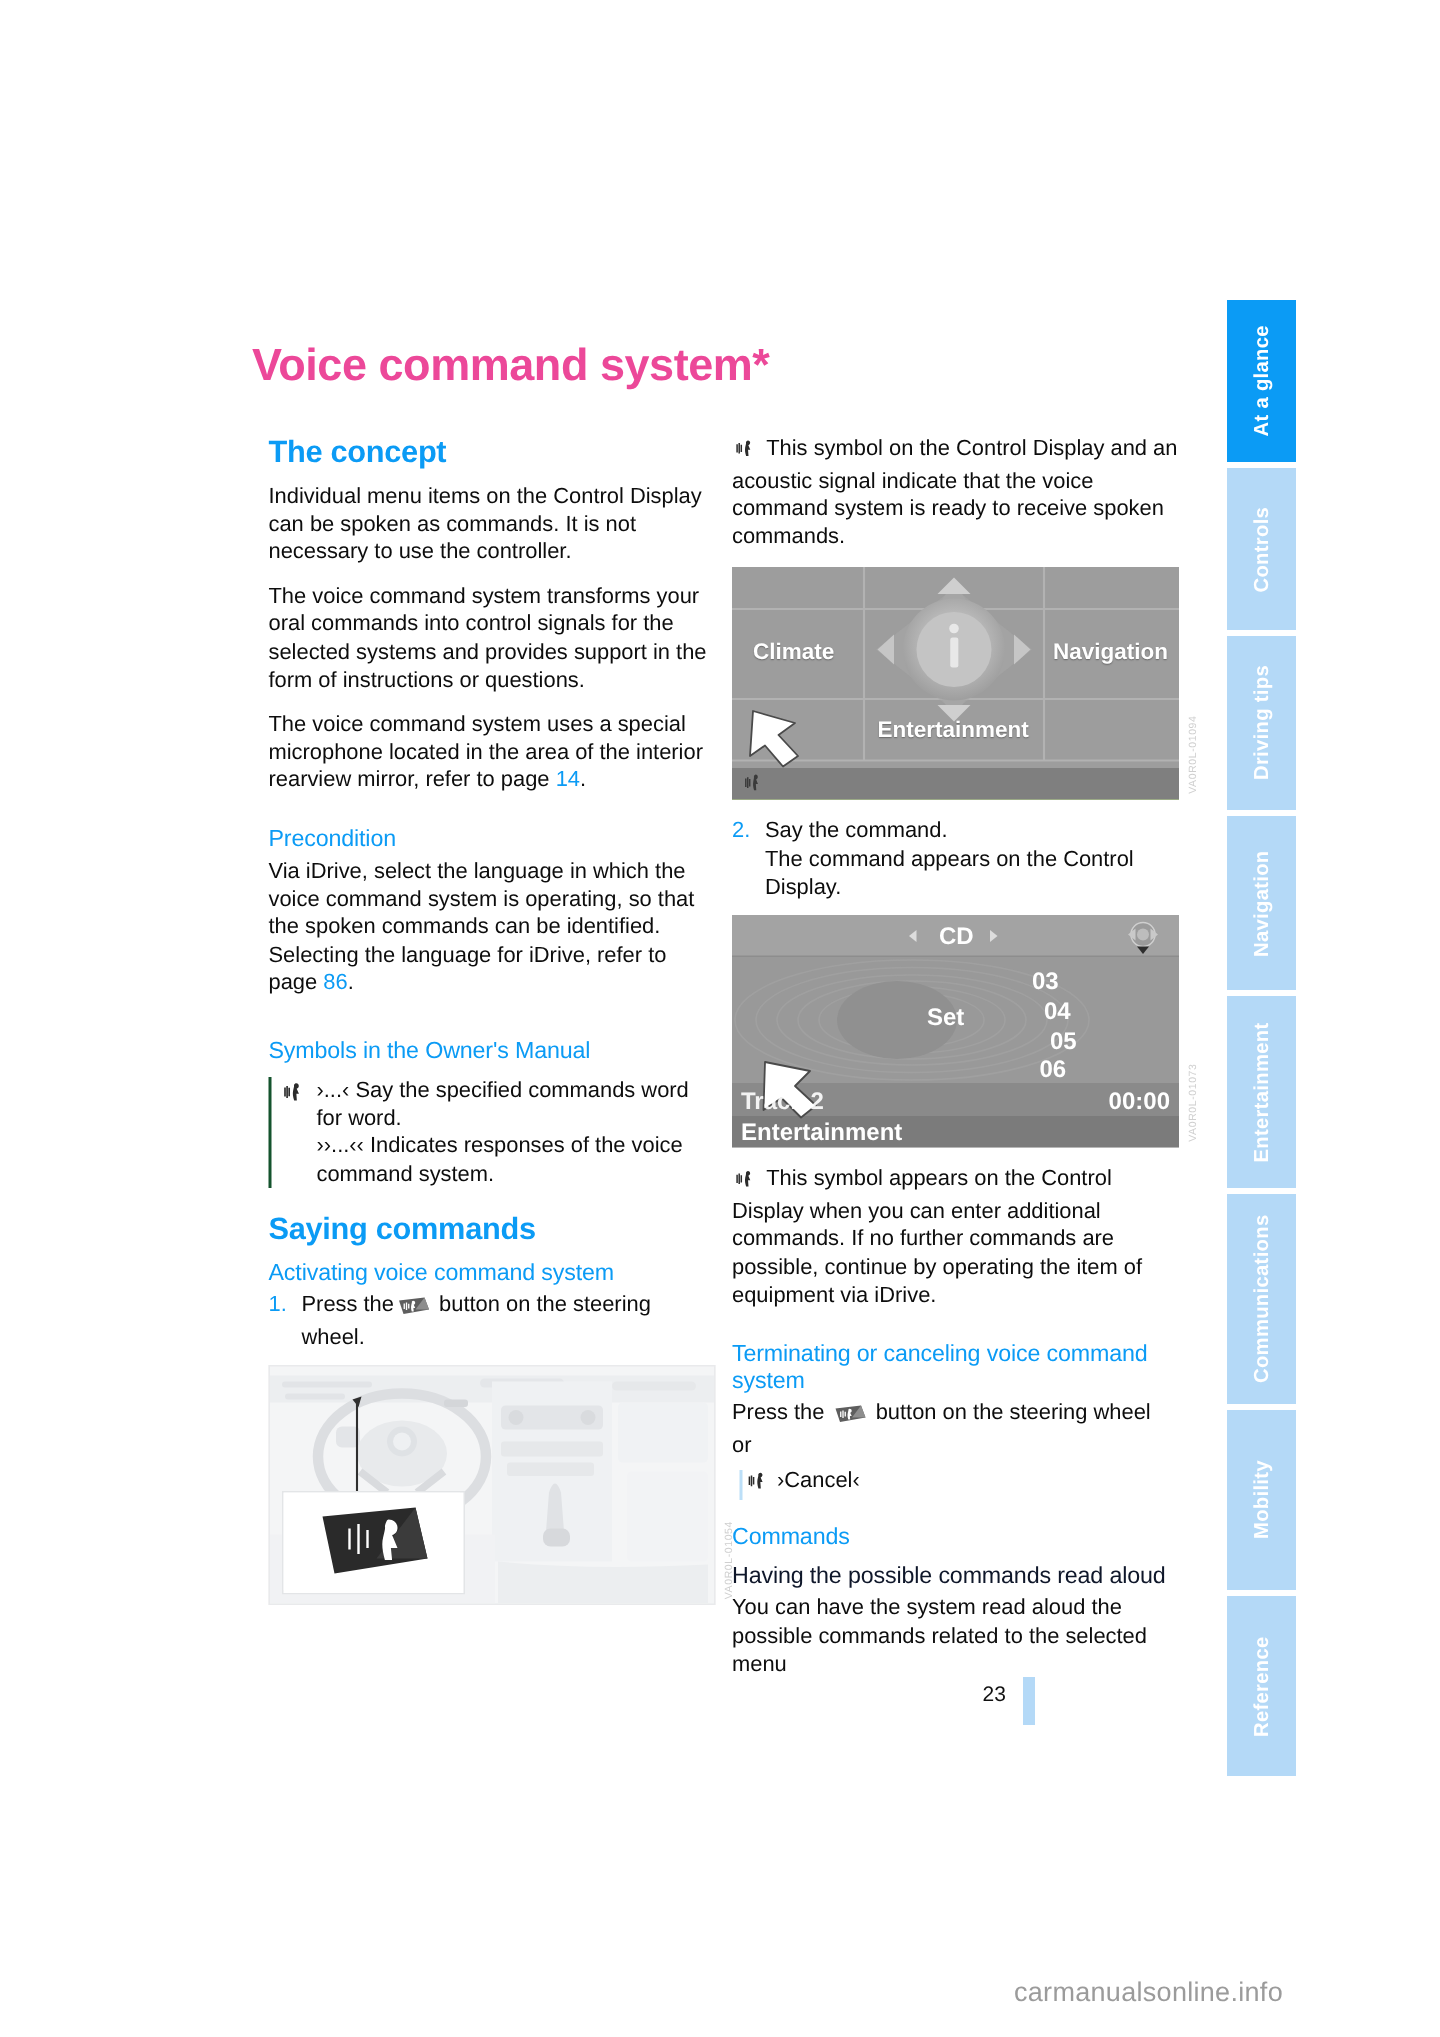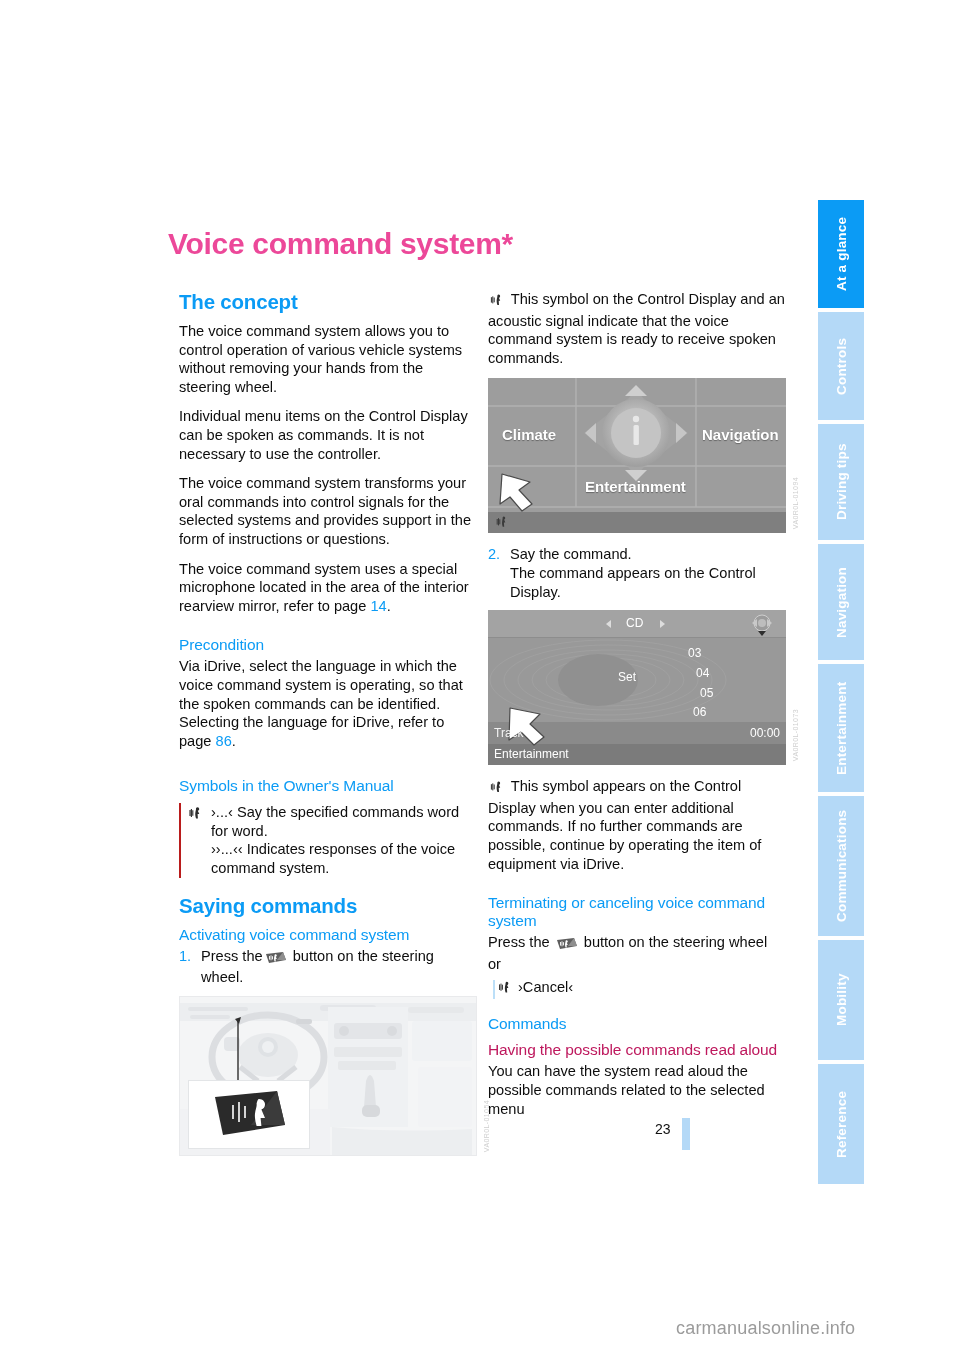--- a/index.html
+++ b/index.html
@@ -22,21 +22,21 @@
   }
   .tab.active{background:#0b9bf5;}
 
   
   .h1{
     position:absolute;color:#ec4899;font-weight:bold;
     font-size:30px;letter-spacing:-0.3px;
   }
   .h2{color:#0b9bf5;font-weight:bold;font-size:20.5px;letter-spacing:-0.2px;}
   .h3{color:#0b9bf5;font-weight:normal;font-size:15.5px;letter-spacing:-0.1px;}
-  .h3.light{color:#be185d;}
+  .h3.light{color:#0f172a;}
   .body{color:#0d0d0d;font-size:14.6px;line-height:18.6px;}
   .blue-ref{color:#0b9bf5;}
 
   .col{position:absolute;width:298px;}
   .col-left{left:179px;top:290px;}
   .col-right{left:488px;top:290px;}
 
   .blk{margin-bottom:11px;}
   .blk:last-child{margin-bottom:0;}
 
@@ -45,21 +45,21 @@
   .gap-lg{height:16px;}
   .gap-md{height:10px;}
   .gap-sm{height:5px;}
 
   
   .step{display:flex;margin-bottom:4px;}
   .step-num{color:#0b9bf5;font-size:14.6px;line-height:18.6px;width:22px;flex:0 0 22px;}
   .step-txt{color:#0d0d0d;font-size:14.6px;line-height:18.6px;flex:1;}
 
   
-  .symbol-block{display:flex;border-left:2px solid #b91c1c;padding-left:0;}
+  .symbol-block{display:flex;border-left:2px solid #14532d;padding-left:0;}
   .symbol-icon{flex:0 0 30px;display:flex;align-items:flex-start;justify-content:center;padding-top:2px;}
   .symbol-text{flex:1;color:#0d0d0d;font-size:14.6px;line-height:18.6px;}
 
   .inline-icon{display:inline-block;vertical-align:-3px;margin:0 2px;}
 
   
   .figure{position:relative;}
   .fig-code{
     position:absolute;right:-13px;bottom:4px;
     writing-mode:vertical-rl;transform:rotate(180deg);
@@ -72,21 +72,21 @@
     width:298px;height:155px;background:#4d7c0f;position:relative;overflow:hidden;
   }
   .idrive .label{
     position:absolute;color:#ffffff;font-size:15px;font-weight:bold;
     text-shadow:0 1px 1px rgba(0,0,0,.35);
   }
   .idrive .footbar{position:absolute;left:0;bottom:0;width:100%;height:21px;background:#7f7f7f;}
 
   
   .cdfig{width:298px;height:155px;background:#8d8d8d;position:relative;overflow:hidden;}
-  .cdfig .txt{position:absolute;color:#ffffff;font-weight:normal;font-size:12px;}
+  .cdfig .txt{position:absolute;color:#ffffff;font-weight:bold;font-size:16px;}
 
   
   .wheelfig{width:298px;height:160px;background:#f2f3f4;position:relative;overflow:hidden;border:1px solid #e9eaec;box-sizing:border-box;}
   .callout-box{position:absolute;left:8px;bottom:6px;width:120px;height:67px;background:#ffffff;border:1px solid #e3e5e7;}
 
   
   .pagenum{position:absolute;left:655px;top:1121px;color:#111;font-size:14px;text-align:right;}
   .page-marker{position:absolute;left:682px;top:1118px;width:8px;height:32px;background:#b4d9f7;}
 
   .watermark{
@@ -124,21 +124,20 @@
       <span>Reference</span>
     </div>
   </div>
 
   <div class="h1" style="left:168px;top:227px;">Voice command system*</div>
 
   <div class="col col-left">
 
     <div class="h2 sec-head-1">The concept</div>
 
-    <div class="body blk">The voice command system allows you to control operation of various vehicle systems without removing your hands from the steering wheel.</div>
     <div class="body blk">Individual menu items on the Control Display can be spoken as commands. It is not necessary to use the controller.</div>
     <div class="body blk">The voice command system transforms your oral commands into control signals for the selected systems and provides support in the form of instructions or questions.</div>
     <div class="body blk"><span>The voice command system uses a special microphone located in the area of the interior rearview mirror, refer to page</span> <span class="blue-ref">14</span><span>.</span></div>
 
     <div class="gap-md"></div>
     <div class="h3 sec-head-2">Precondition</div>
     <div class="body blk"><span>Via iDrive, select the language in which the voice command system is operating, so that the spoken commands can be identified. Selecting the language for iDrive, refer to page</span> <span class="blue-ref">86</span><span>.</span></div>
 
     <div class="gap-lg"></div>
     <div class="h3 sec-head-2">Symbols in the Owner's Manual</div>

